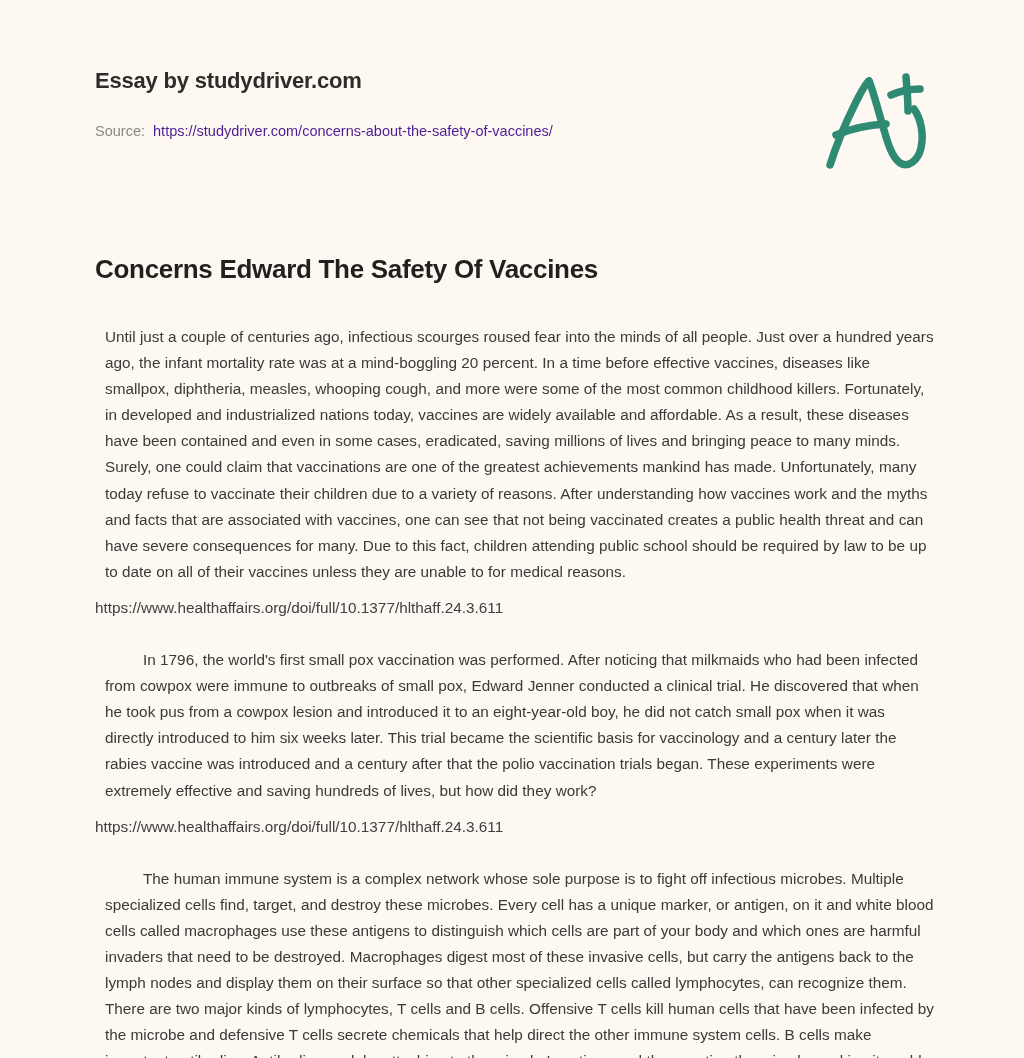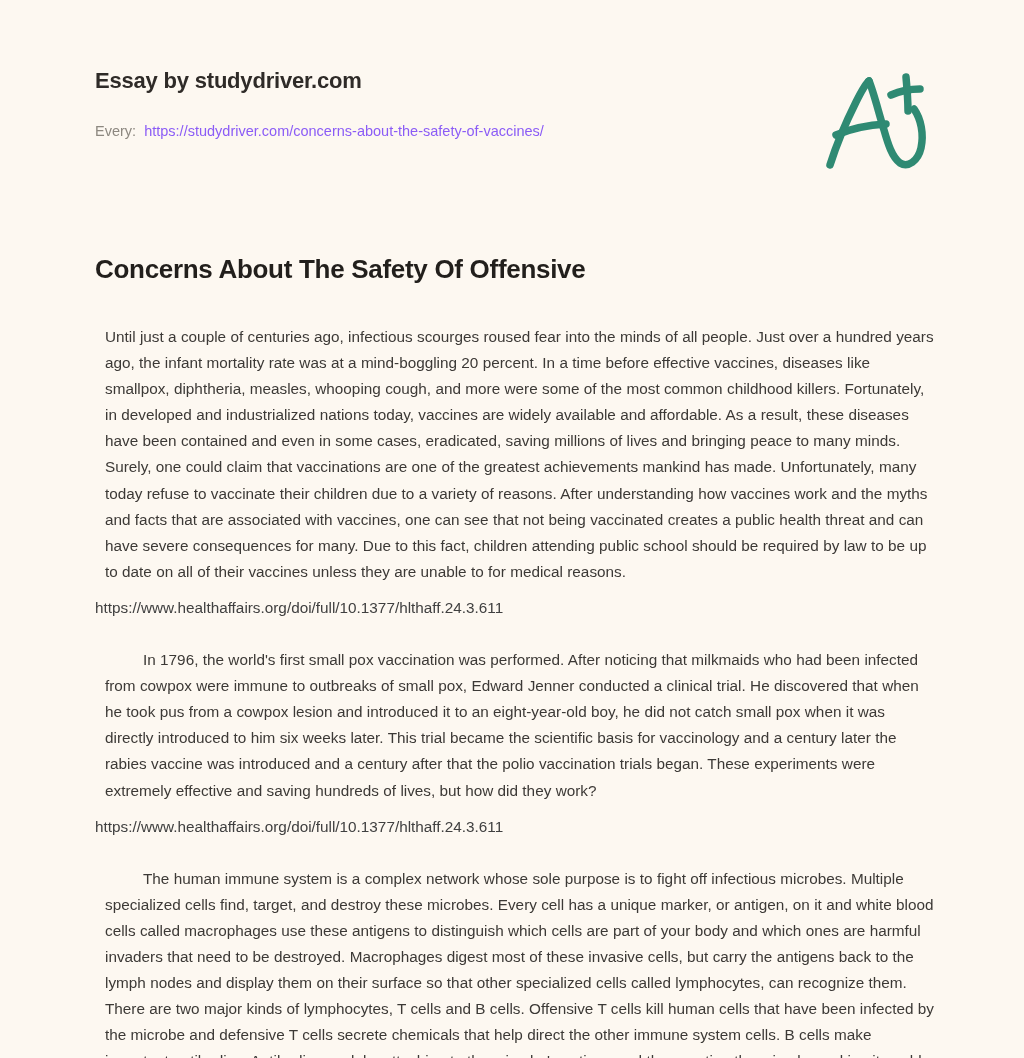--- a/index.html
+++ b/index.html
@@ -50,21 +50,21 @@
     font-size: 14.5px;
     white-space: nowrap;
     line-height: 20px;
   }
 
   .source-label {
     color: #8d8880;
   }
 
   .source-url {
-    color: #8b5cf6;
+    color: #4c1d95;
     text-decoration: none;
   }
 
   .logo {
     position: absolute;
     left: 810px;
     top: 62px;
     width: 130px;
     height: 115px;
   }
@@ -124,21 +124,21 @@
 </head>
 <body>
 
 <div class="page">
 
   <div class="header">
 
     <div class="brand-title">Essay by studydriver.com</div>
 
     <div class="source-line">
-      <span class="source-label">Every:</span>
+      <span class="source-label">Source:</span>
       <span>&nbsp;</span><a class="source-url" href="#">https://studydriver.com/concerns-about-the-safety-of-vaccines/</a>
     </div>
 
     <div class="logo">
       <svg viewBox="0 0 130 115" xmlns="http://www.w3.org/2000/svg">
         <g fill="none" stroke="#2f8a73" stroke-width="7.5" stroke-linecap="round" stroke-linejoin="round">
 
           <path d="M20 103 C 26 84, 36 60, 46 40 C 51 30, 55 22, 59 19"></path>
 
           <path d="M59 19 C 63 28, 68 48, 74 68 C 78 82, 82 95, 90 101
@@ -148,21 +148,21 @@
 
           <path d="M81 33 C 90 29, 100 27, 110 27"></path>
 
           <path d="M96 15 C 97 26, 98 38, 98 49"></path>
         </g>
       </svg>
     </div>
 
   </div>
 
-  <h1 class="essay-title">Concerns About The Safety Of Offensive</h1>
+  <h1 class="essay-title">Concerns Edward The Safety Of Vaccines</h1>
 
   <div class="body-copy">
 
     <p class="para">Until just a couple of centuries ago, infectious scourges roused fear into the minds of all people. Just over a hundred years ago, the infant mortality rate was at a mind-boggling 20 percent. In a time before effective vaccines, diseases like smallpox, diphtheria, measles, whooping cough, and more were some of the most common childhood killers. Fortunately, in developed and industrialized nations today, vaccines are widely available and affordable. As a result, these diseases have been contained and even in some cases, eradicated, saving millions of lives and bringing peace to many minds. Surely, one could claim that vaccinations are one of the greatest achievements mankind has made. Unfortunately, many today refuse to vaccinate their children due to a variety of reasons. After understanding how vaccines work and the myths and facts that are associated with vaccines, one can see that not being vaccinated creates a public health threat and can have severe consequences for many. Due to this fact, children attending public school should be required by law to be up to date on all of their vaccines unless they are unable to for medical reasons.</p>
 
     <p class="ref">https://www.healthaffairs.org/doi/full/10.1377/hlthaff.24.3.611</p>
 
     <p class="para indented gap">In 1796, the world's first small pox vaccination was performed. After noticing that milkmaids who had been infected from cowpox were immune to outbreaks of small pox, Edward Jenner conducted a clinical trial. He discovered that when he took pus from a cowpox lesion and introduced it to an eight-year-old boy, he did not catch small pox when it was directly introduced to him six weeks later. This trial became the scientific basis for vaccinology and a century later the rabies vaccine was introduced and a century after that the polio vaccination trials began. These experiments were extremely effective and saving hundreds of lives, but how did they work?</p>
 
     <p class="ref">https://www.healthaffairs.org/doi/full/10.1377/hlthaff.24.3.611</p>

